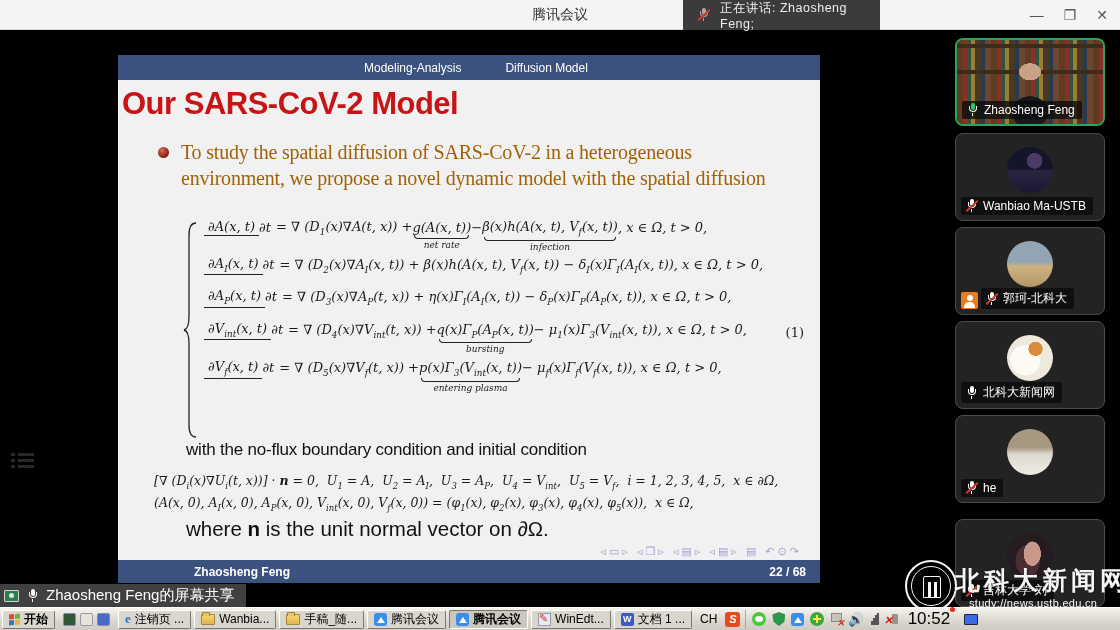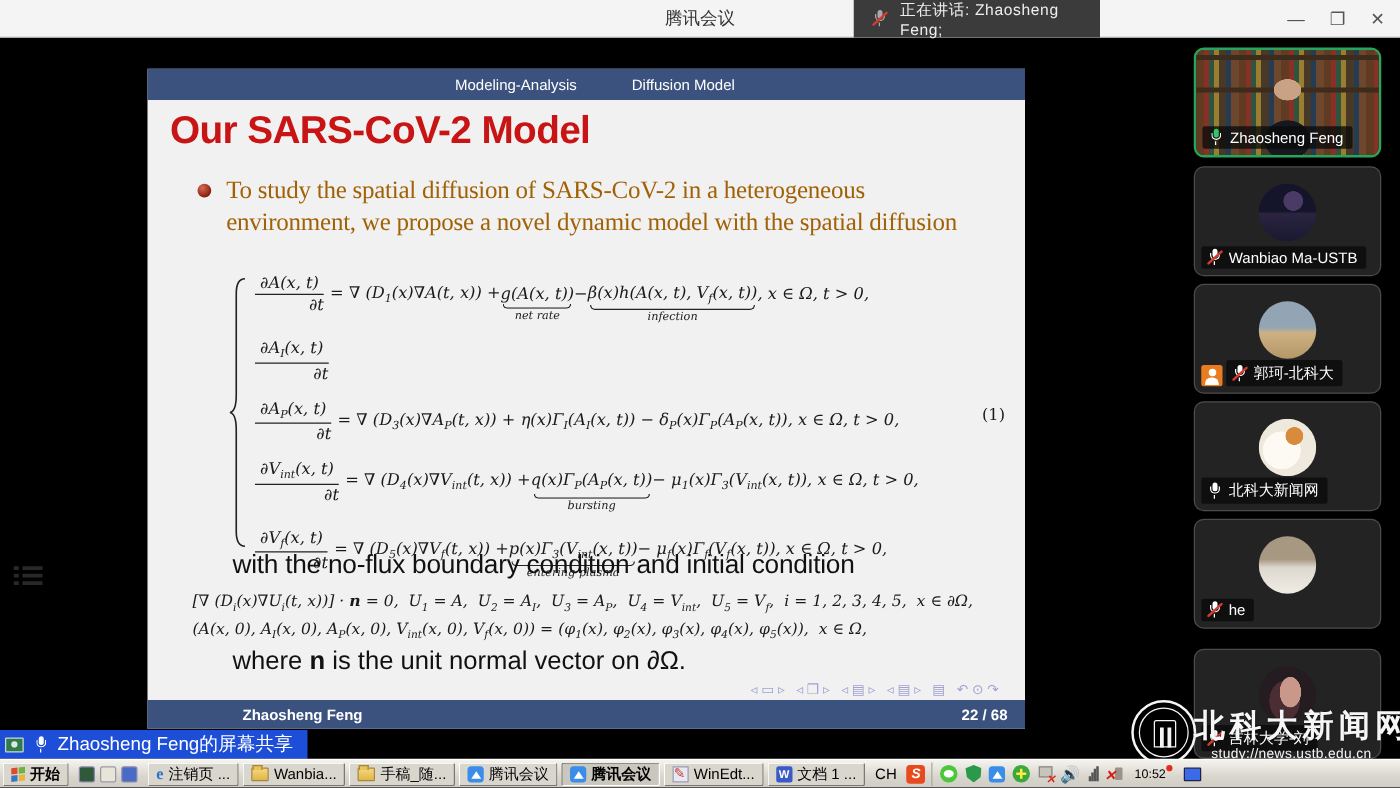--- a/index.html
+++ b/index.html
@@ -20,41 +20,41 @@
   .mic .arc  { position:absolute; left:2.5px; top:3px; width:8px; height:6px; border:1px solid #fff; border-top:none; border-radius:0 0 7px 7px; }
   .mic .stem { position:absolute; left:6px; top:10px; width:1px; height:3px; background:#fff; }
   .mic.green .cap { background:#35c46a; }
   .mic.gray .cap { background:#aaa; } .mic.gray .arc { border-color:#aaa; } .mic.gray .stem { background:#aaa; }
   .mic.muted::after { content:""; position:absolute; left:-1px; top:6px; width:16px; height:2px; background:#d23c30; transform:rotate(-42deg); border-radius:1px; }
 
   
   .slide { position:absolute; left:118px; top:55px; width:702px; height:528px; background:#f1f1f1; z-index:1; }
   .slide-nav { position:absolute; left:0; top:0; width:100%; height:25px; background:#3b527e; display:flex; align-items:center; gap:44px; padding-left:246px; }
   .slide-nav .tab { color:#fff; font-size:12px; }
-  .slide-title { position:absolute; left:18px; top:31px; color:#c81414; font-size:31px; font-weight:bold; letter-spacing:-.5px; }
+  .slide-title { position:absolute; left:4px; top:31px; color:#c81414; font-size:31px; font-weight:bold; letter-spacing:-.5px; }
   .bullet-row { position:absolute; left:40px; top:84px; width:638px; display:flex; gap:12px; }
   .bullet-dot { flex:0 0 auto; width:11px; height:11px; margin-top:8px; border-radius:50%; background:radial-gradient(circle at 35% 30%, #d96a55, #8d2414 65%, #5e130a); }
   .bullet-text { font-size:20px; color:#a16207; line-height:1.32; letter-spacing:-.2px;font-family:Liberation Serif, serif; }
 
   
   .eq-wrap { position:absolute; left:56px; top:164px; width:630px; font-family:"DejaVu Serif",serif; font-style:italic; color:#1a1a1a; }
   .eq-brace { position:absolute; left:8px; top:2px; }
   .eq-rows { position:absolute; left:30px; top:0; }
   .eqrow { display:flex; align-items:center; font-size:13px; white-space:nowrap; }
-  .frac { display:inline-flex; flex-direction:column; align-items:flex-end; margin-right:5px; }
+  .frac { display:inline-flex; flex-direction:row; align-items:flex-start; margin-right:5px; }
   .frac .num { border-bottom:1px solid #222; padding:0 4px 1px; }
   .frac .den { padding-top:1px; }
   .seg { position:relative; display:inline-block; }
   .seg.ub .ubline { position:absolute; left:2px; right:2px; top:calc(100% + 0px); height:4px; border:1px solid #222; border-top:none; border-radius:0 0 7px 7px; }
   .seg.ub .ublab { position:absolute; top:calc(100% + 5px); left:50%; transform:translateX(-50%); font-size:9px; white-space:nowrap; color:#1a1a1a; }
   .mb-ub { margin-bottom:19px; } .mb-n { margin-bottom:13px; }
   sub { font-size:.68em; }
   .eq-number { position:absolute; right:16px; top:270px; font-size:13px; color:#1a1a1a; font-family:"DejaVu Serif",serif; }
 
-  .cond-intro { position:absolute; left:68px; top:385px; font-size:21px; color:#111; letter-spacing:-.2px; }
+  .cond-intro { position:absolute; left:68px; top:385px; font-size:17px; color:#111; letter-spacing:-.2px; }
   .cond-math { position:absolute; left:36px; font-family:"DejaVu Serif",serif; font-style:italic; font-size:12.5px; color:#1a1a1a; white-space:nowrap; }
   .cond1 { top:418px; } .cond2 { top:440px; }
   .closing { position:absolute; left:68px; top:462px; font-size:20.5px; color:#111; }
   .beamer-nav { position:absolute; right:18px; top:490px; font-size:11px; color:#a2a2d2; letter-spacing:3px; }
   .slide-footer { position:absolute; left:0; bottom:0; width:100%; height:23px; background:#3b527e; display:flex; align-items:center; font-size:12px; font-weight:bold; }
   .sf-author { color:#fff; margin-left:76px; }
   .sf-center { color:#e8820e; position:absolute; left:0; right:0; text-align:center; }
   .sf-page { color:#fff; margin-left:auto; margin-right:14px; z-index:1; }
 
   
@@ -92,21 +92,21 @@
   
   .watermark { position:absolute; left:903px; top:560px; width:215px; color:#fff; z-index:6; opacity:.96; }
   .wm-seal { position:absolute; left:2px; top:0; width:52px; height:52px; border:2px solid #fff; border-radius:50%; }
   .wm-seal::before { content:""; position:absolute; inset:4px; border:1px solid #fff; border-radius:50%; }
   .wm-gate { position:absolute; left:16px; top:14px; width:18px; height:22px; border:1.5px solid #fff; border-radius:2px 2px 0 0; }
   .wm-gate::before { content:""; position:absolute; left:4px; top:5px; width:3px; height:16px; background:#fff; box-shadow:6px 0 0 #fff; }
   .wm-text { position:absolute; left:52px; top:4px; width:160px; font-family:"DejaVu Serif",serif; font-weight:bold; font-size:25px; letter-spacing:4px; text-shadow:0 0 2px rgba(0,0,0,.4); white-space:nowrap; }
   .wm-url { position:absolute; left:66px; top:37px; font-size:11px; border-bottom:1px solid #fff; padding-bottom:1px; letter-spacing:.3px; }
 
   
-  .share-banner { position:absolute; left:0px; top:584px; height:23px; display:flex; align-items:center; gap:7px; background:#1d4ed8; padding:0 12px 0 4px; z-index:4; }
+  .share-banner { position:absolute; left:0px; top:584px; height:23px; display:flex; align-items:center; gap:7px; background:#404040; padding:0 12px 0 4px; z-index:4; }
   .share-screen-icon { width:15px; height:12px; background:#2e7d52; border:1px solid #cfd8cf; border-radius:1px; position:relative; }
   .share-screen-icon::after { content:""; position:absolute; left:4px; top:2px; width:5px; height:5px; border-radius:50%; background:#dfe8df; }
   .share-banner .label { color:#fff; font-size:15px; }
 
   
   .taskbar { position:absolute; left:0; bottom:0; width:1120px; height:23px; background:linear-gradient(180deg,#f5f3ee,#d9d6ce 60%,#cfccc4); border-top:1px solid #fff; display:flex; align-items:center; gap:3px; padding:0 2px; z-index:10; font-size:12px; }
   .tb-btn { height:19px; display:flex; align-items:center; gap:4px; padding:0 6px; background:#d9d6ce; border:1px solid; border-color:#fff #7a786f #7a786f #fff; border-radius:2px; white-space:nowrap; overflow:hidden; }
   .tb-btn.active { border-color:#7a786f #fff #fff #7a786f; background:#cac7bf; font-weight:bold; }
   .start-btn { font-weight:bold; }
   .start-flag { width:11px; height:11px; display:grid; grid-template-columns:1fr 1fr; grid-template-rows:1fr 1fr; gap:1px; transform:skewY(-6deg); }
@@ -138,21 +138,21 @@
   .flag-icon { width:12px; height:13px; position:relative; }
   .flag-icon::before { content:""; position:absolute; left:1px; top:0; width:9px; height:7px; background:#c8c4ba; border:1px solid #888; }
   .flag-icon::after { content:"✕"; position:absolute; right:-2px; bottom:-2px; color:#d82a1e; font-size:9px; font-weight:bold; }
   .vol-icon { font-size:13px; color:#222; font-style:normal; }
   .net-icon { display:flex; align-items:flex-end; gap:1px; height:12px; }
   .net-icon b { width:2px; background:#555; display:inline-block; }
   .net-icon b:nth-child(1){height:4px;} .net-icon b:nth-child(2){height:7px;} .net-icon b:nth-child(3){height:10px;} .net-icon b:nth-child(4){height:12px;}
   .dev-icon { width:13px; height:13px; position:relative; }
   .dev-icon::before { content:""; position:absolute; right:0; top:1px; width:6px; height:10px; background:#9a9488; border-radius:1px; }
   .dev-icon::after { content:"✕"; position:absolute; left:-1px; top:1px; color:#d81e14; font-size:11px; font-weight:bold; }
-  .clock { position:relative; padding:0 4px; font-size:10px; color:#000; }
+  .clock { position:relative; padding:0 4px; font-size:17px; color:#000; }
   .clock::after { content:""; position:absolute; right:-1px; top:-2px; width:5px; height:5px; border-radius:50%; background:#e82a1e; }
   .desktop-icon { width:14px; height:11px; background:#3a6ae8; border:1px solid #224; border-radius:1px; margin-left:4px; }
 </style>
 </head>
 <body>
 
 <div id="stage">
 
   <div class="titlebar">
     <div class="app-title">腾讯会议</div>
@@ -202,20 +202,21 @@
           <span class="seg ub"><span>g(A(x, t))</span><span class="ubline"></span><span class="ublab">net rate</span></span>
           <span class="seg"> − </span>
           <span class="seg ub"><span>β(x)h(A(x, t), V<sub>f</sub>(x, t))</span><span class="ubline"></span><span class="ublab">infection</span></span>
           <span class="seg">, x ∈ Ω, t &gt; 0,</span>
         </div>
         <div class="eqrow mb-n">
           <span class="frac">
               <span class="num">∂A<sub>I</sub>(x, t)</span>
               <span class="den">∂t</span>
             </span>
+          <span class="seg">= ∇ (D<sub>2</sub>(x)∇A<sub>I</sub>(x, t)) + β(x)h(A(x, t), V<sub>f</sub>(x, t)) − δ<sub>I</sub>(x)Γ<sub>I</sub>(A<sub>I</sub>(x, t)), x ∈ Ω, t &gt; 0,</span>
         </div>
         <div class="eqrow mb-n">
           <span class="frac">
               <span class="num">∂A<sub>P</sub>(x, t)</span>
               <span class="den">∂t</span>
             </span>
           <span class="seg">= ∇ (D<sub>3</sub>(x)∇A<sub>P</sub>(t, x)) + η(x)Γ<sub>I</sub>(A<sub>I</sub>(x, t)) − δ<sub>P</sub>(x)Γ<sub>P</sub>(A<sub>P</sub>(x, t)), x ∈ Ω, t &gt; 0,</span>
         </div>
         <div class="eqrow mb-ub">
           <span class="frac">

